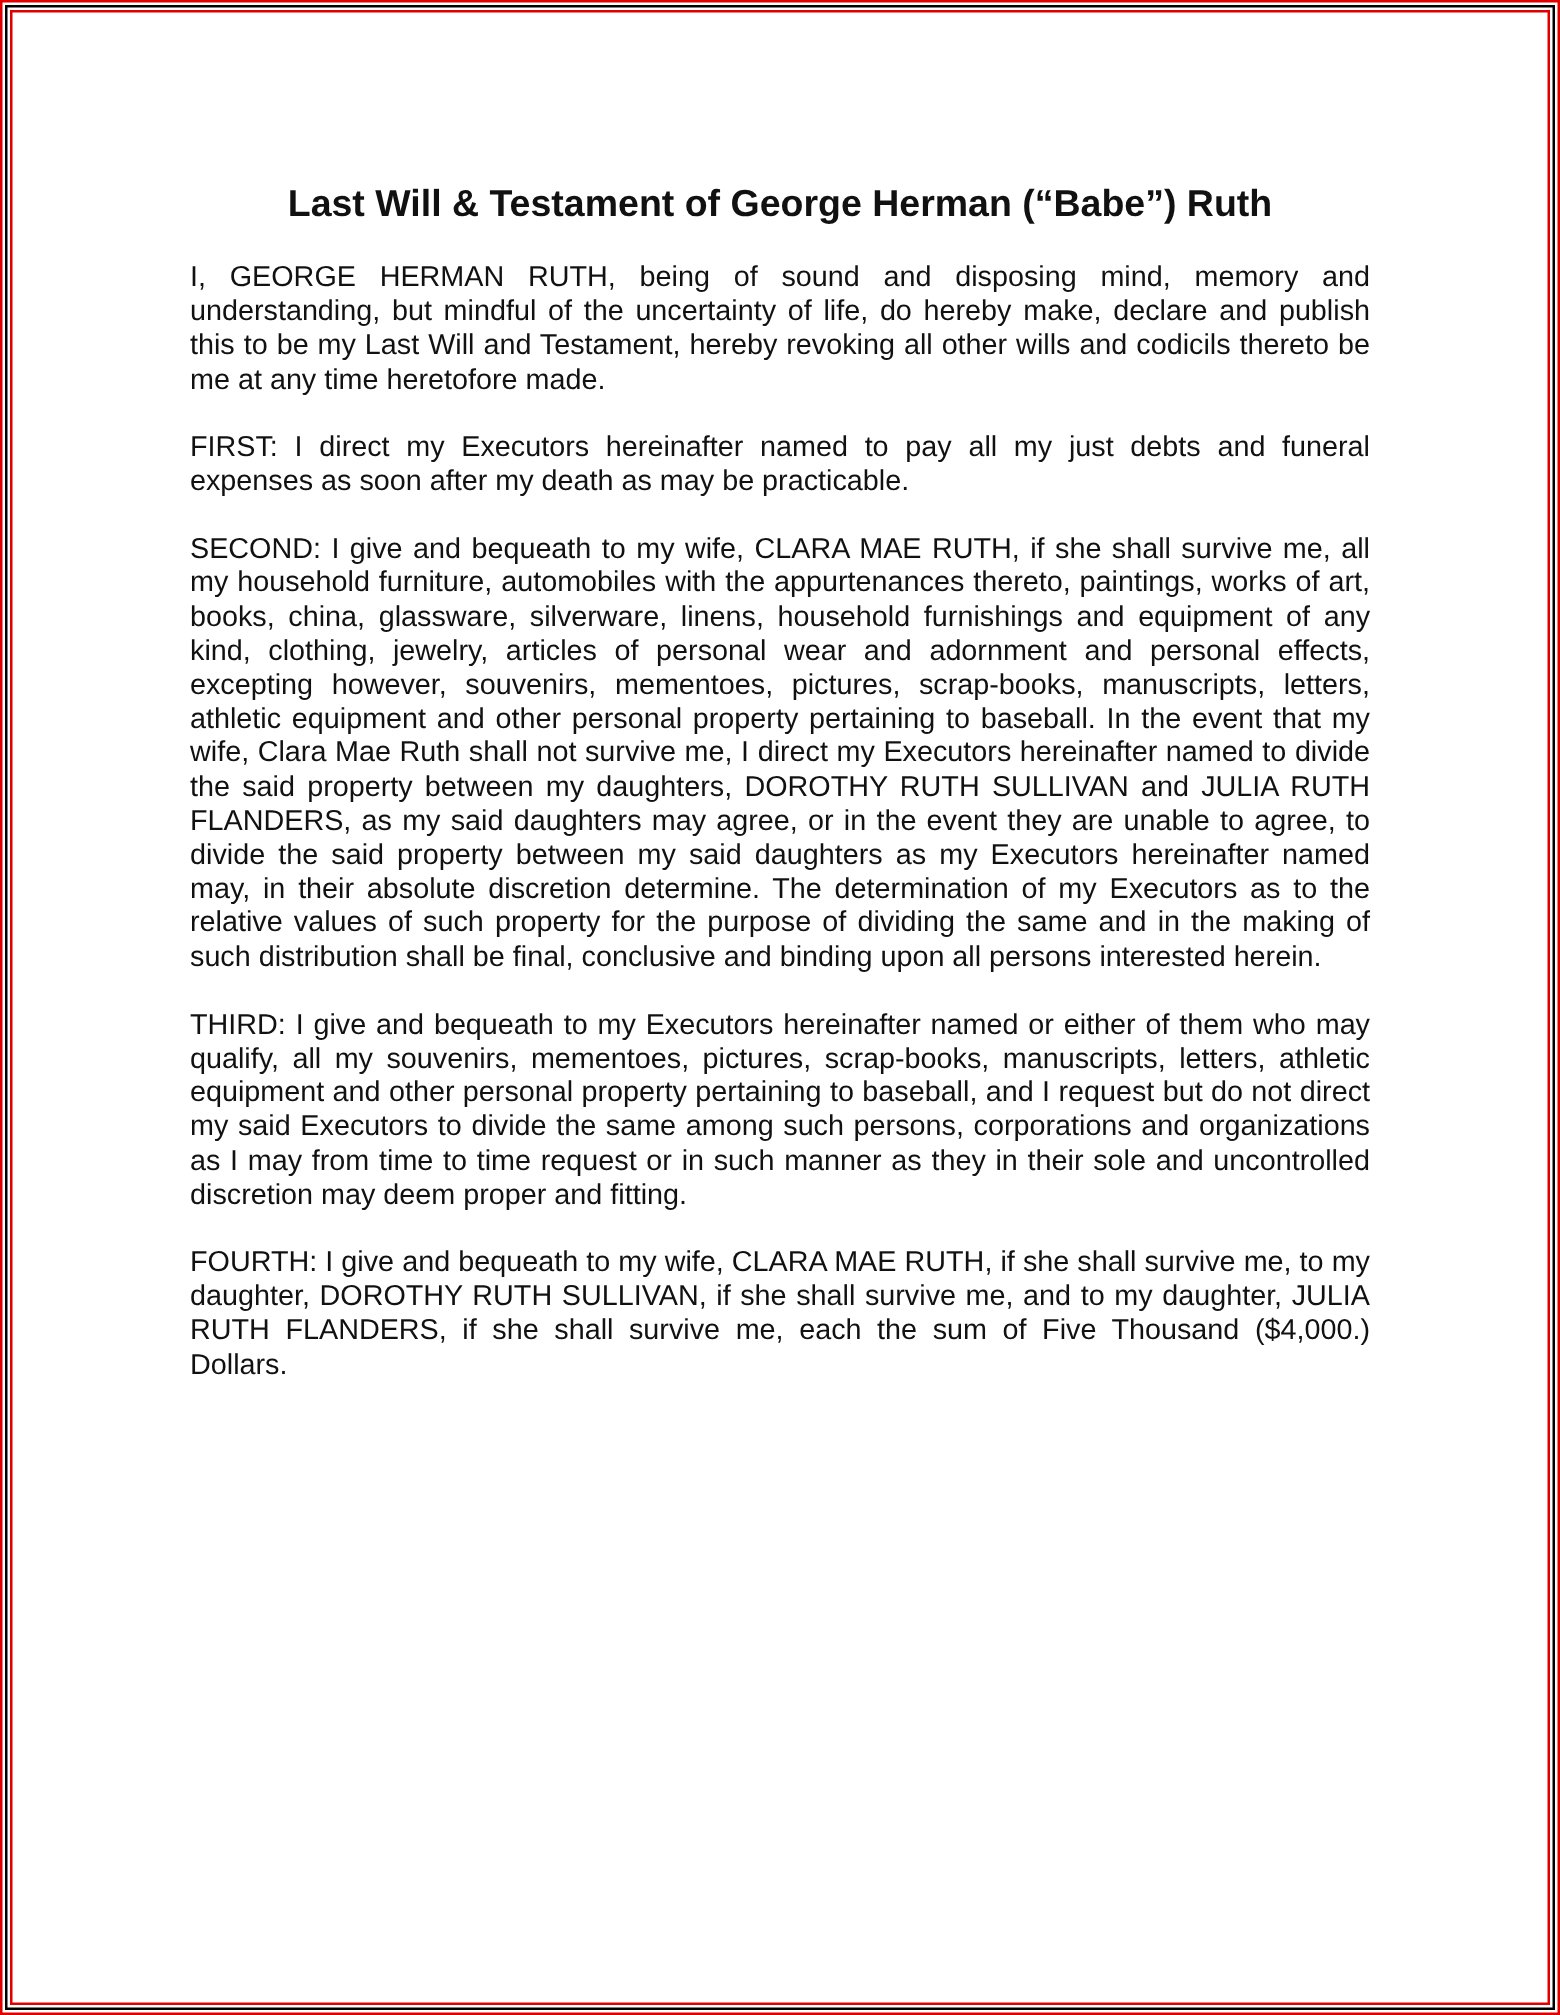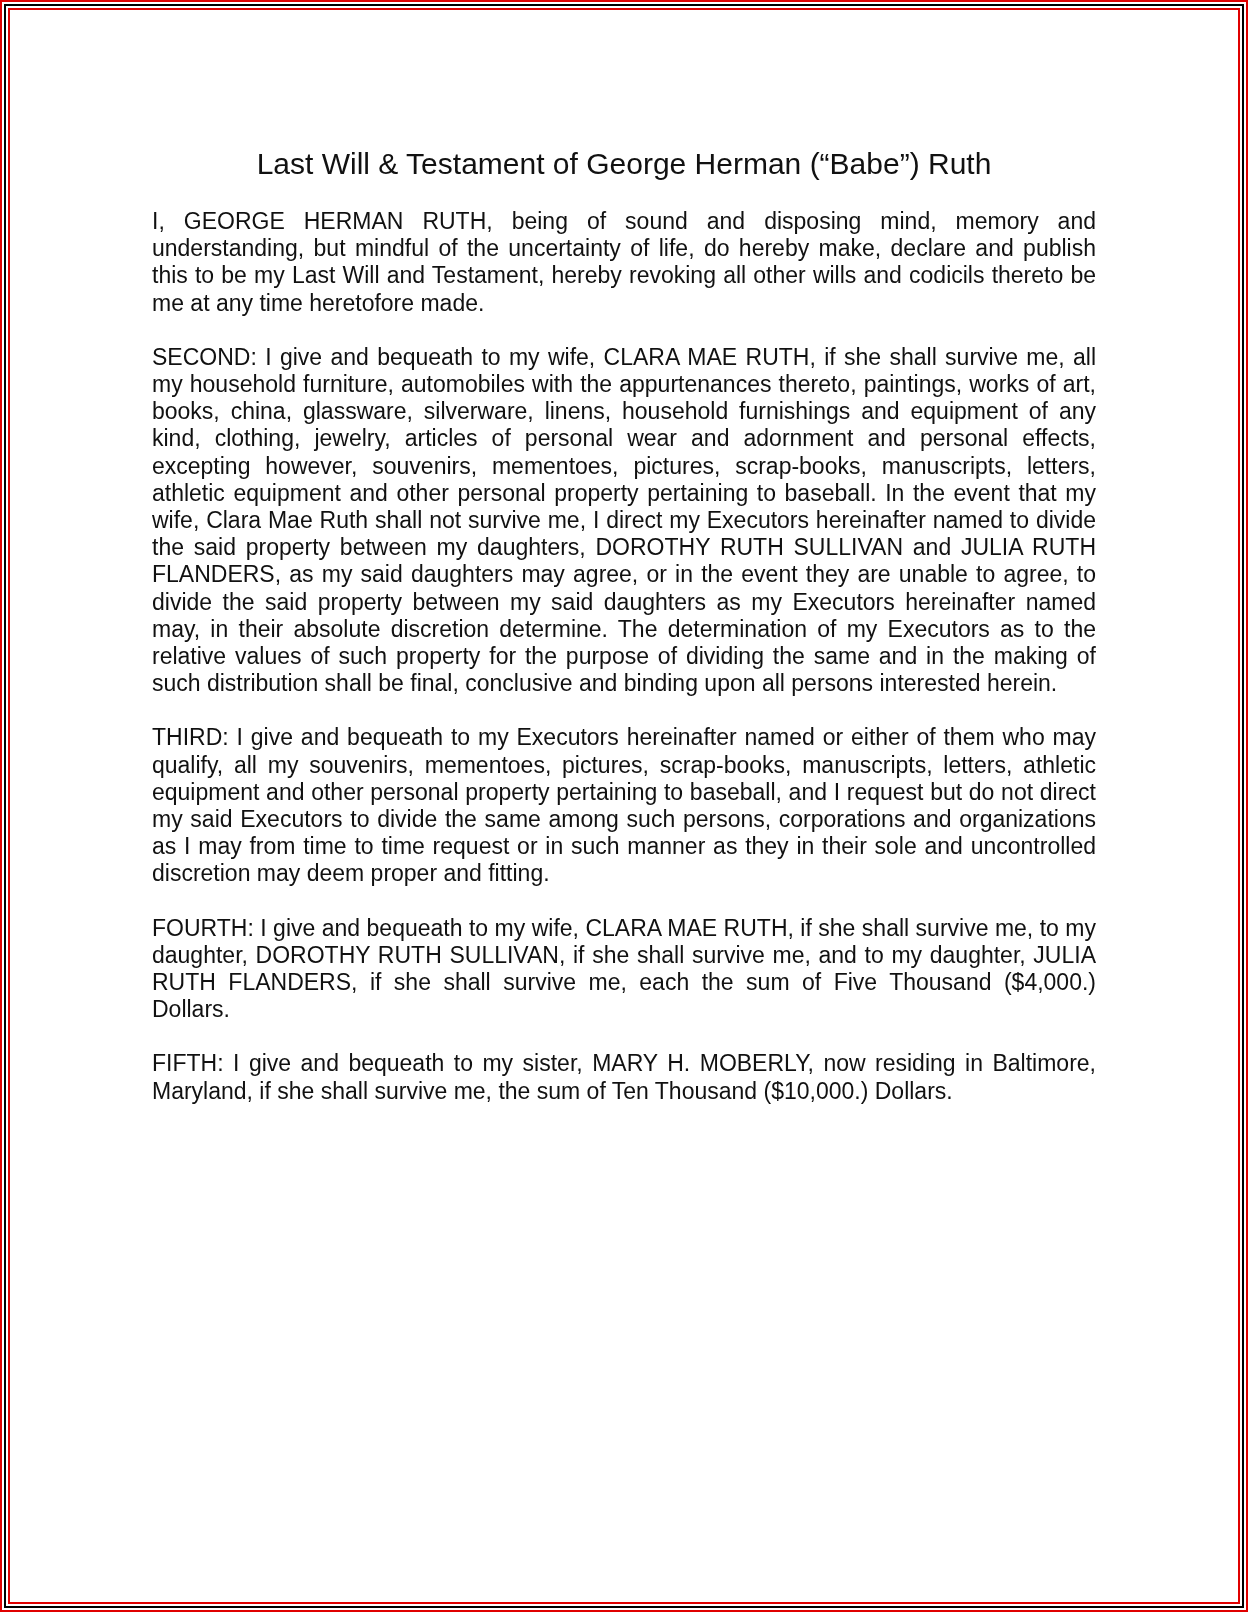--- a/index.html
+++ b/index.html
@@ -20,37 +20,37 @@
       border: 2px solid #e00000;
       background: #ffffff;
     }
     .page {
       position: absolute; left: 152px; top: 146px; width: 944px;
       font-family: "Liberation Sans", sans-serif;
       color: #111111;
     }
     .title {
       text-align: center; font-size: 30px; margin: 0 0 26px 0;
-      font-weight: normal; letter-spacing: 0px;
+      font-weight: bold; letter-spacing: 0px;
       line-height: 36px;
     }
     .para {
       font-size: 23px; line-height: 27.2px; text-align: justify;
       margin: 0 0 27px 0;
     }
   </style>
 </head>
 <body>
 
 <div class="frame">
   <div class="frame-inner">
     <div class="frame-inner2"></div>
   </div>
 </div>
 
 <div class="page">
   <h1 class="title">Last Will &amp; Testament of George Herman (“Babe”) Ruth</h1>
   <p class="para">I, GEORGE HERMAN RUTH, being of sound and disposing mind, memory and understanding, but mindful of the uncertainty of life, do hereby make, declare and publish this to be my Last Will and Testament, hereby revoking all other wills and codicils thereto be me at any time heretofore made.</p>
+  <p class="para">FIRST: I direct my Executors hereinafter named to pay all my just debts and funeral expenses as soon after my death as may be practicable.</p>
   <p class="para">SECOND: I give and bequeath to my wife, CLARA MAE RUTH, if she shall survive me, all my household furniture, automobiles with the appurtenances thereto, paintings, works of art, books, china, glassware, silverware, linens, household furnishings and equipment of any kind, clothing, jewelry, articles of personal wear and adornment and personal effects, excepting however, souvenirs, mementoes, pictures, scrap-books, manuscripts, letters, athletic equipment and other personal property pertaining to baseball. In the event that my wife, Clara Mae Ruth shall not survive me, I direct my Executors hereinafter named to divide the said property between my daughters, DOROTHY RUTH SULLIVAN and JULIA RUTH FLANDERS, as my said daughters may agree, or in the event they are unable to agree, to divide the said property between my said daughters as my Executors hereinafter named may, in their absolute discretion determine. The determination of my Executors as to the relative values of such property for the purpose of dividing the same and in the making of such distribution shall be final, conclusive and binding upon all persons interested herein.</p>
   <p class="para">THIRD: I give and bequeath to my Executors hereinafter named or either of them who may qualify, all my souvenirs, mementoes, pictures, scrap-books, manuscripts, letters, athletic equipment and other personal property pertaining to baseball, and I request but do not direct my said Executors to divide the same among such persons, corporations and organizations as I may from time to time request or in such manner as they in their sole and uncontrolled discretion may deem proper and fitting.</p>
   <p class="para">FOURTH: I give and bequeath to my wife, CLARA MAE RUTH, if she shall survive me, to my daughter, DOROTHY RUTH SULLIVAN, if she shall survive me, and to my daughter, JULIA RUTH FLANDERS, if she shall survive me, each the sum of Five Thousand ($4,000.) Dollars.</p>
-  <p class="para">FIFTH: I give and bequeath to my sister, MARY H. MOBERLY, now residing in Baltimore, Maryland, if she shall survive me, the sum of Ten Thousand ($10,000.) Dollars.</p>
 </div>
 
 </body></html>

